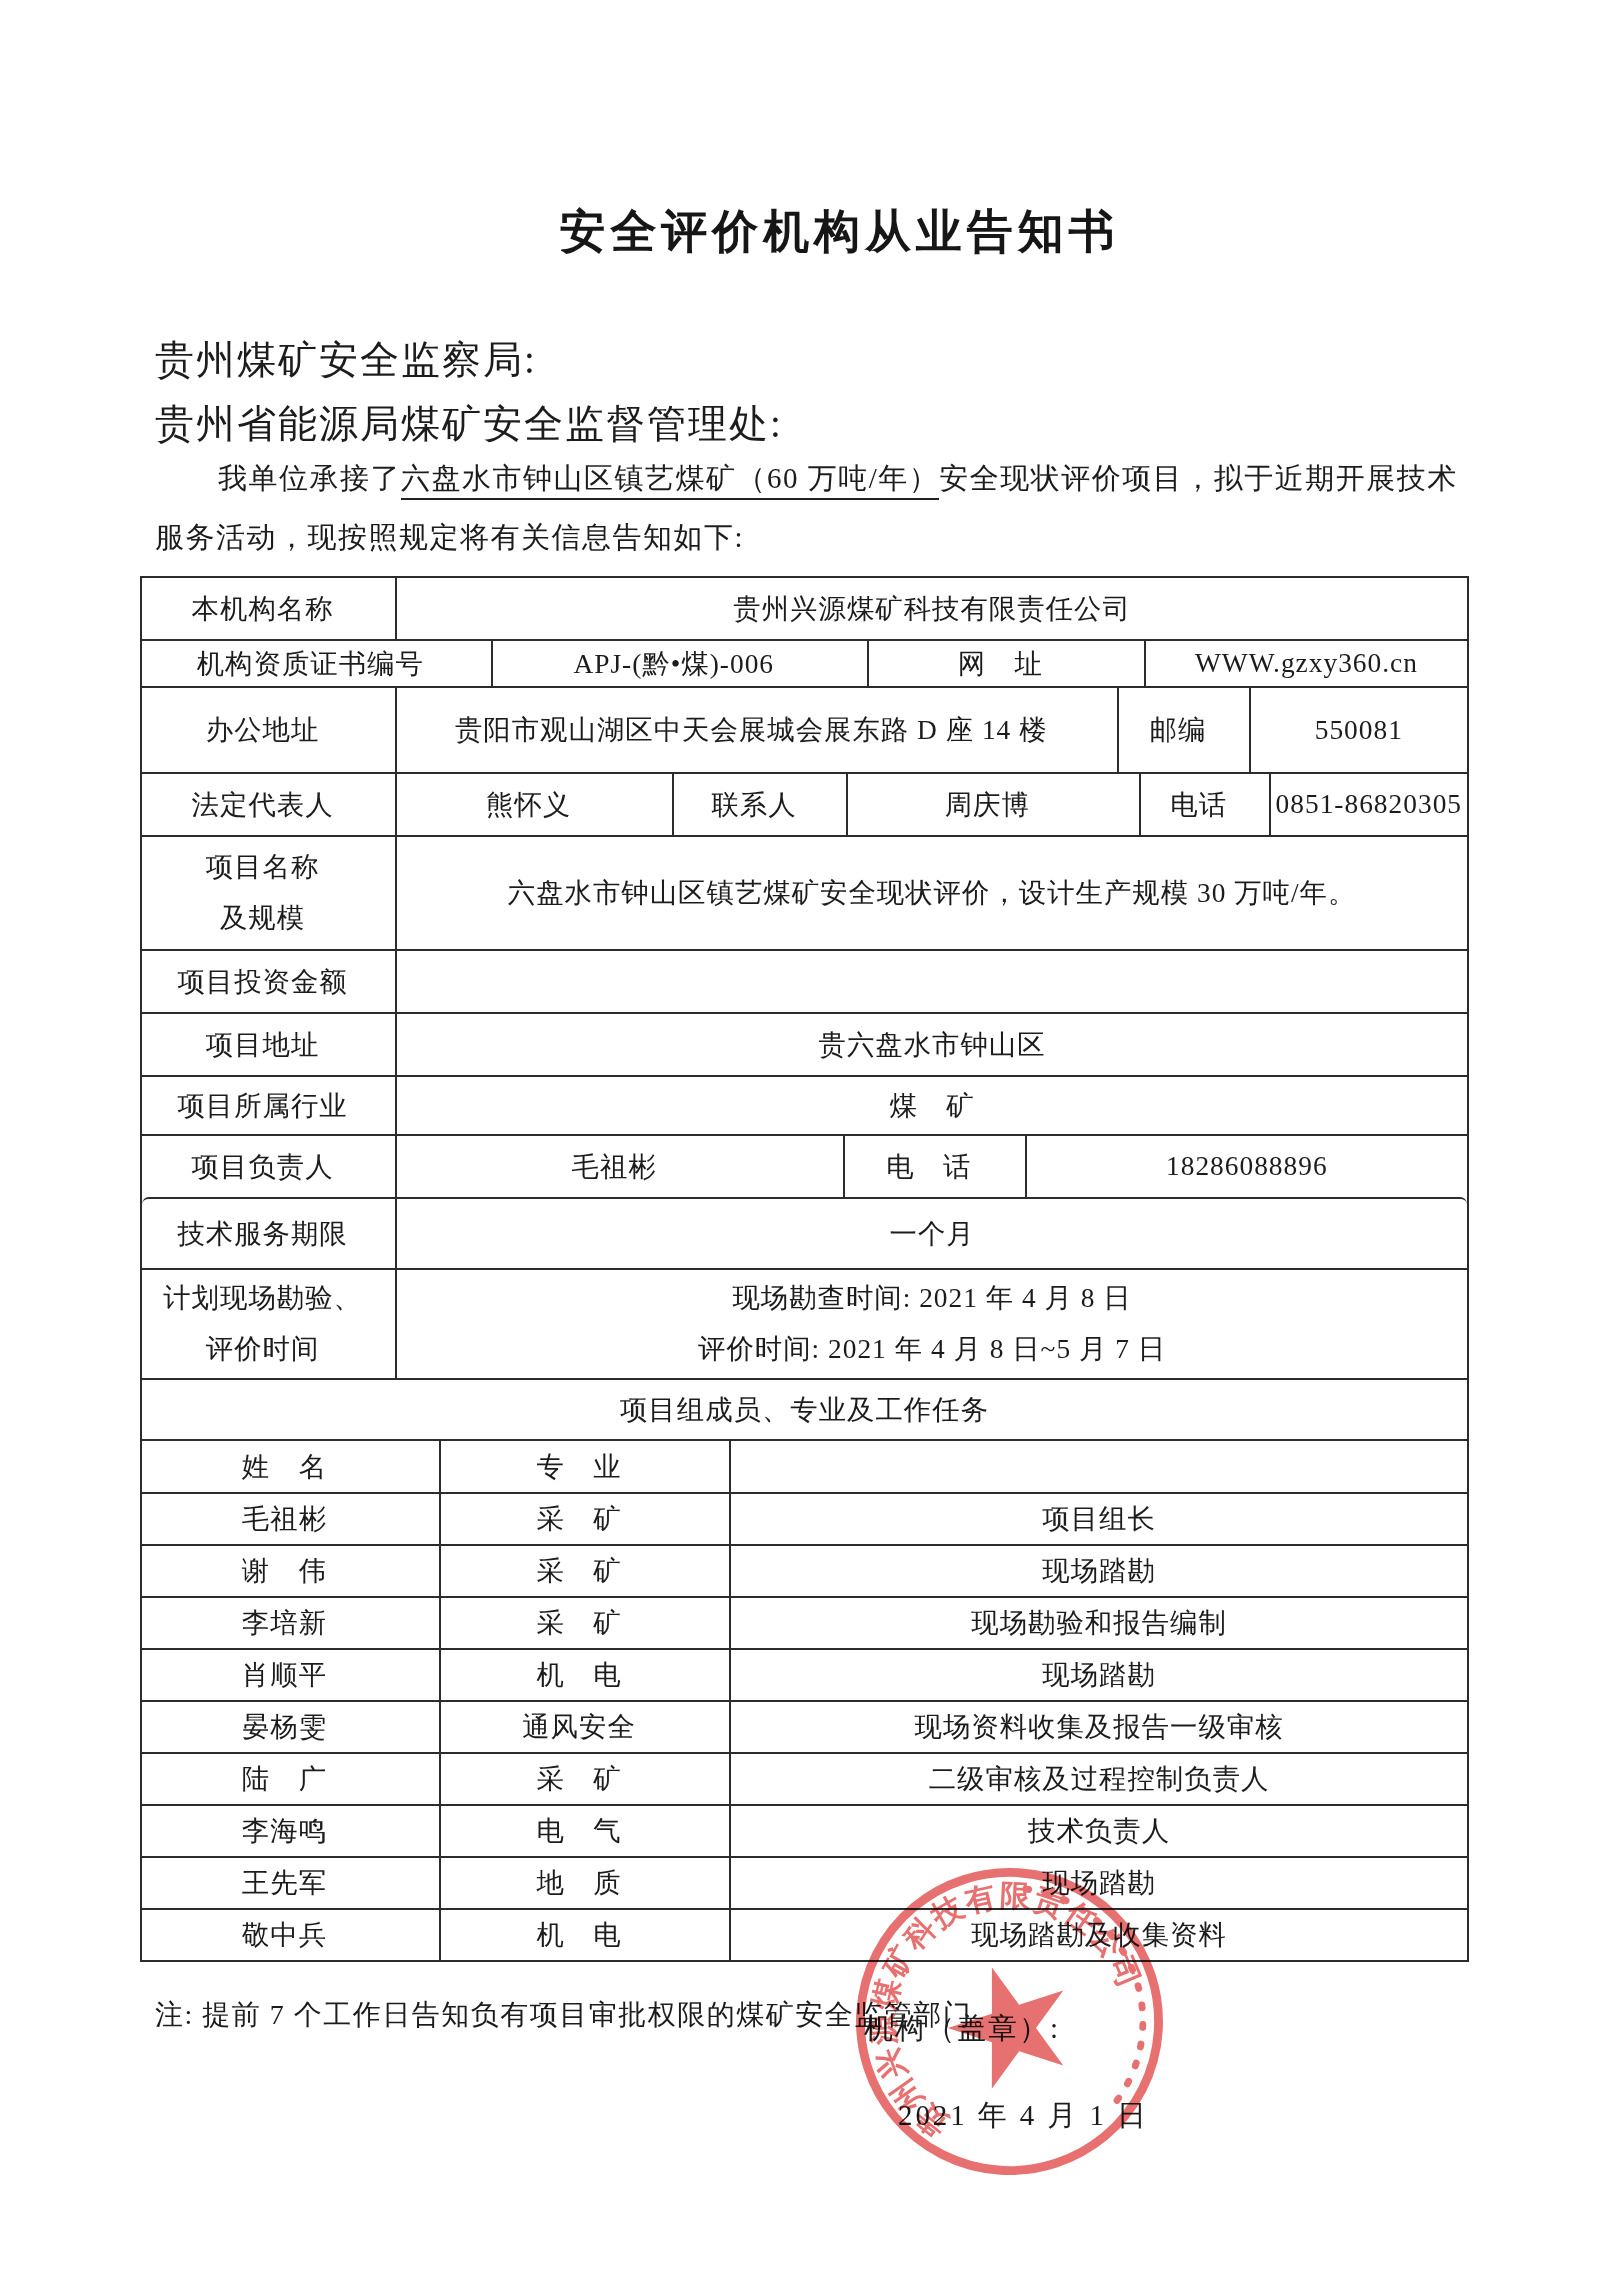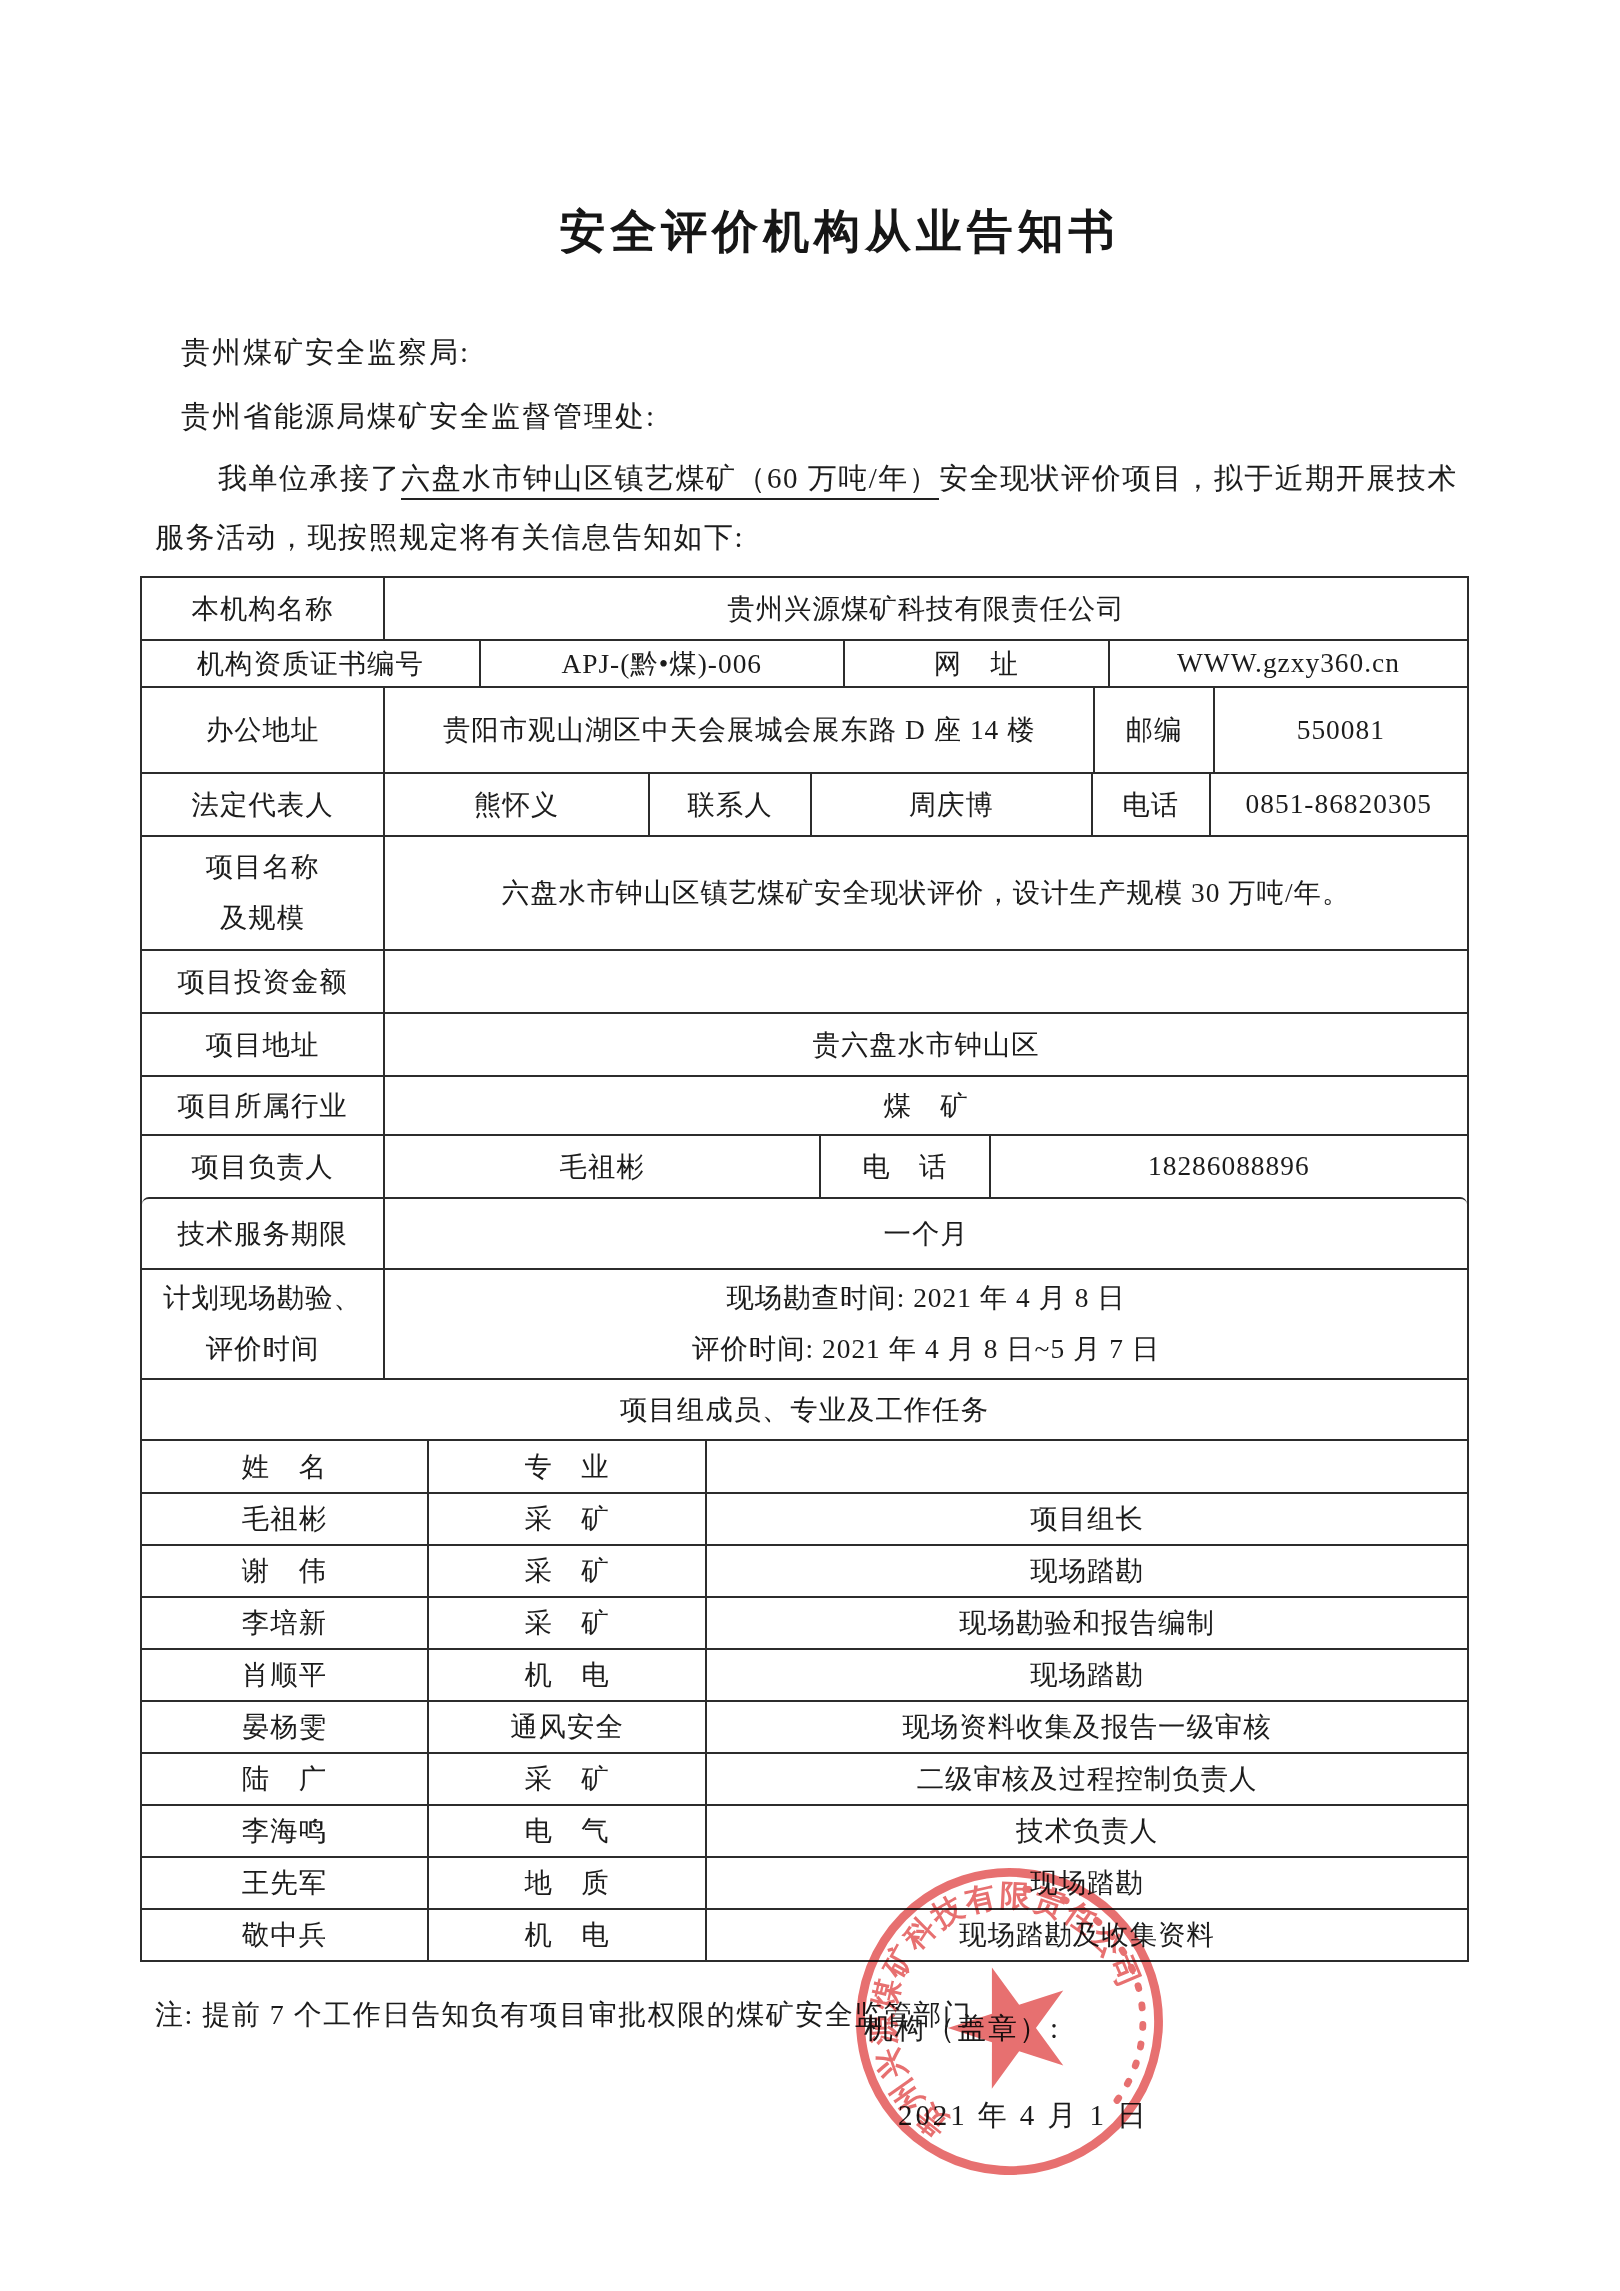--- a/index.html
+++ b/index.html
@@ -15,21 +15,21 @@
   .doc-title{
     position:absolute;top:201px;left:0;right:0;
     text-align:center;
     padding-left:59px;
     font-size:46px;font-weight:700;
     letter-spacing:4.9px;
     color:#161616;
   }
   .greeting{
     position:absolute;left:155px;
-    font-size:29px;letter-spacing:2px;white-space:nowrap;margin-left:26px;
+    font-size:39px;letter-spacing:2px;white-space:nowrap;
   }
   .greeting-1{top:333px;}
   .greeting-2{top:397px;}
   .para-line{
     position:absolute;
     font-size:29px;letter-spacing:1.5px;white-space:nowrap;
   }
   .para-line-1{top:459px;left:218px;}
   .para-line-2{top:518px;left:155px;}
   .u-seg{
@@ -38,21 +38,21 @@
   }
   
   .doc-table{
     position:absolute;
     left:140px;top:576px;width:1329px;
     border:2px solid #2c2c2c;
     box-sizing:border-box;
     font-size:27.4px;
     letter-spacing:1px;
   }
-  .trow{display:flex;border-top:2px solid #2c2c2c;box-sizing:border-box;}
+  .trow{display:flex;border-top:2px solid #2c2c2c;box-sizing:border-box;gap:12px;}
   .trow:first-child{border-top:none;}
   .tc{
     display:flex;align-items:center;justify-content:center;
     text-align:center;
     border-left:2px solid #2c2c2c;
     box-sizing:border-box;
     overflow:hidden;
     white-space:nowrap;
   }
   .tc:first-child{border-left:none;}

